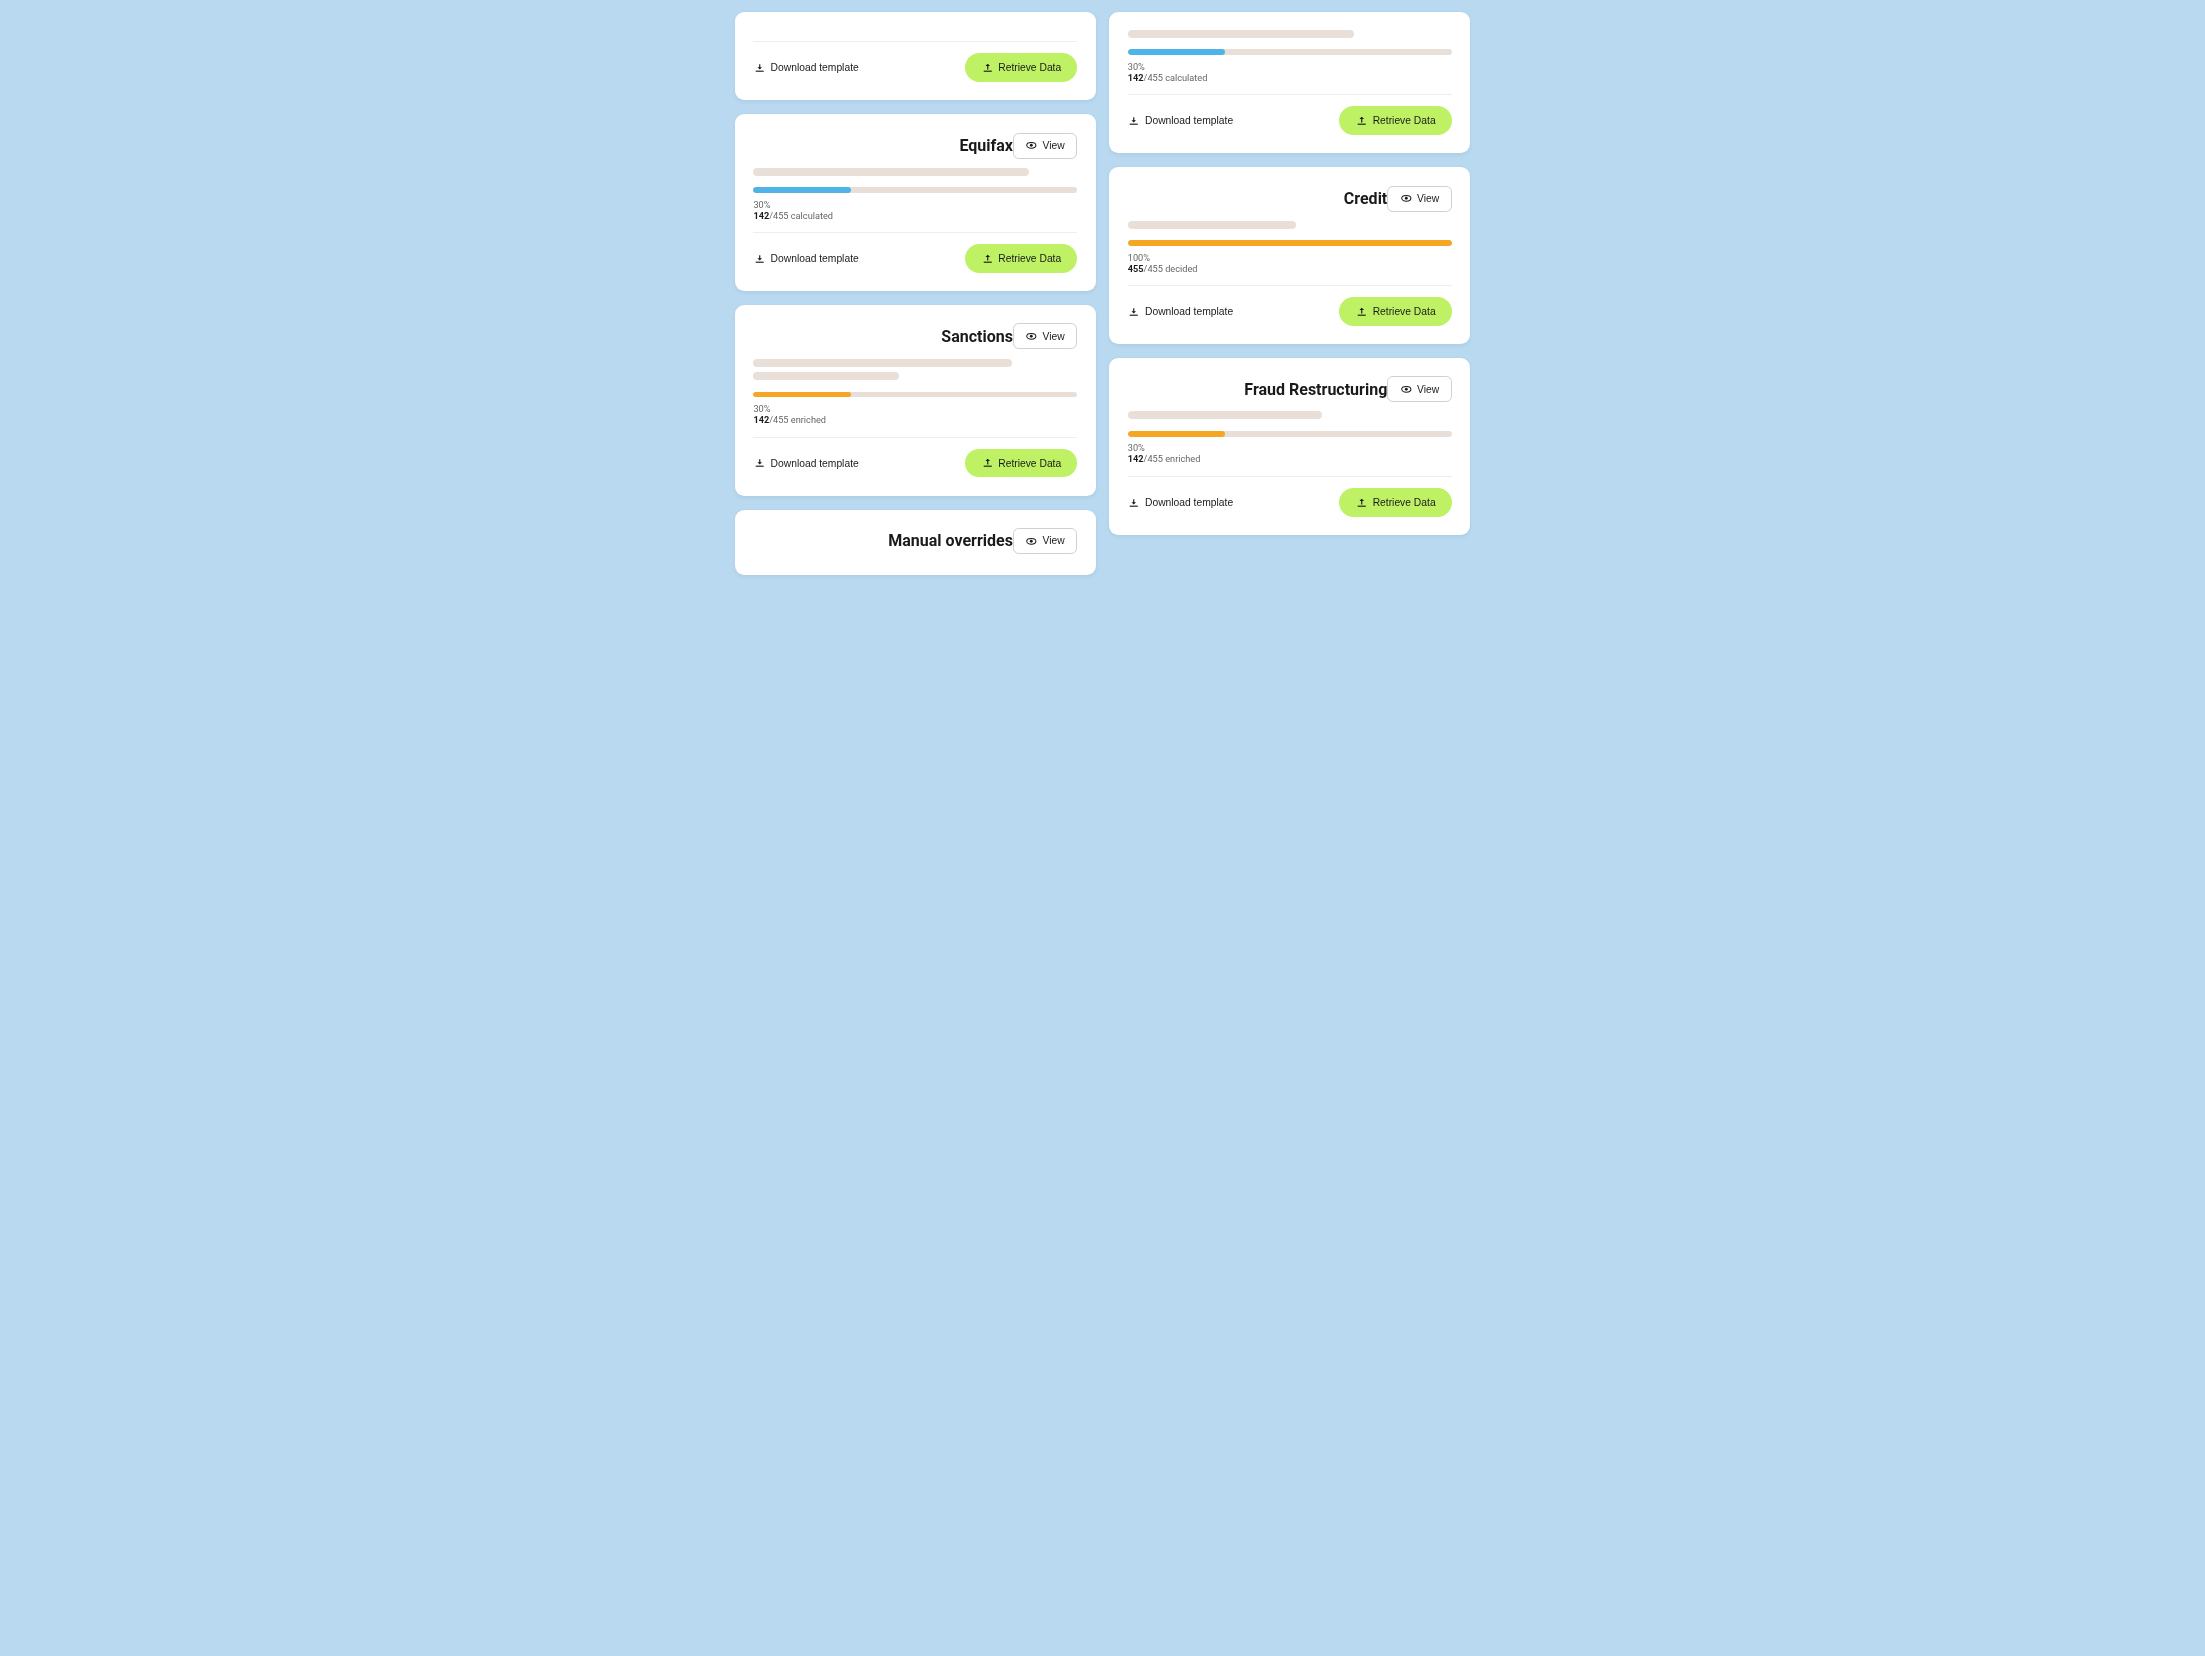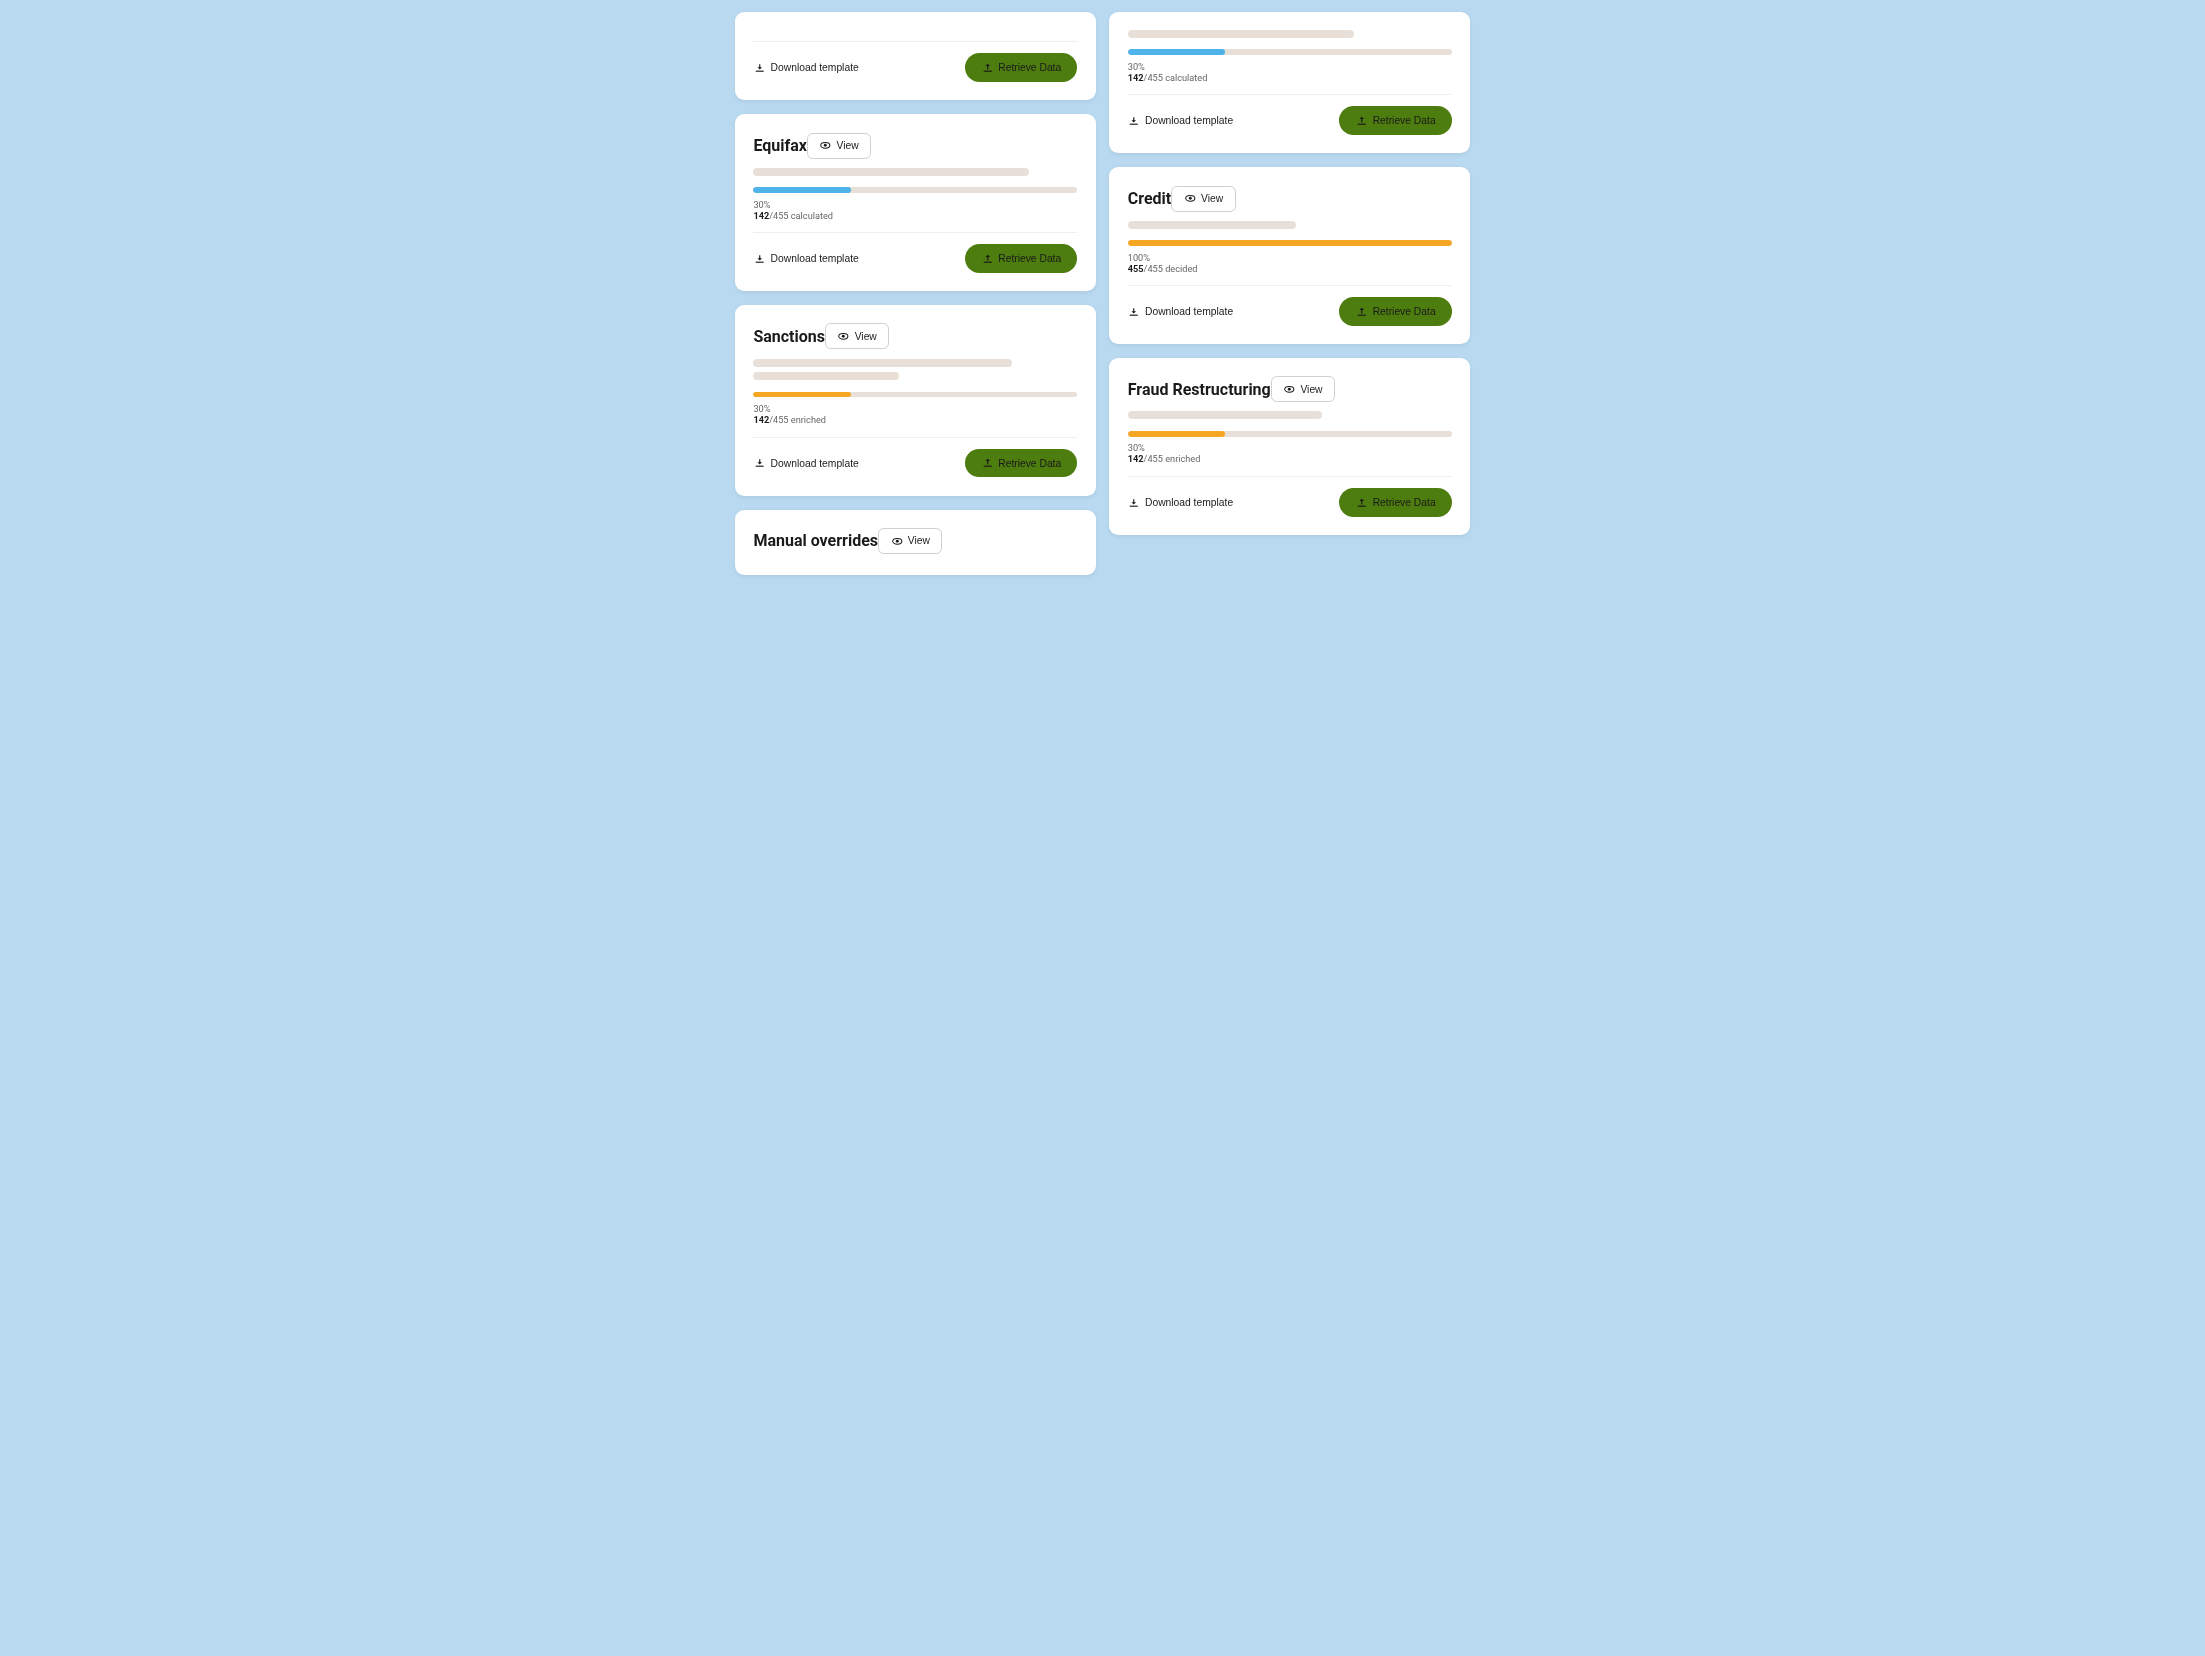--- a/index.html
+++ b/index.html
@@ -17,21 +17,21 @@
       margin: 0 auto;
     }
     .card {
       background: #ffffff;
       border-radius: 9.2px;
       padding: 18.4px;
       box-shadow: 0 1.1px 4.6px rgba(0,0,0,0.06);
     }
     .card-header {
       display: flex;
-      justify-content: flex-start;
+      justify-content: flex-end;
       align-items: center;
       margin-bottom: 9.2px;
     }
     .card-title {
       font-size: 16px;
       font-weight: 700;
       color: #1a1a1a;
     }
     .view-btn {
       display: flex;
@@ -102,21 +102,21 @@
       color: #1a1a1a;
       cursor: pointer;
       background: none;
       border: none;
       font-weight: 400;
     }
     .retrieve-btn {
       display: flex;
       align-items: center;
       gap: 4.6px;
-      background: #4d7c0f;
+      background: #bef264;
       border: none;
       border-radius: 29px;
       padding: 8px 16px;
       font-size: 10.3px;
       font-weight: 500;
       cursor: pointer;
       color: #1a1a1a;
     }
     .icon-eye {
       width: 12.6px;

